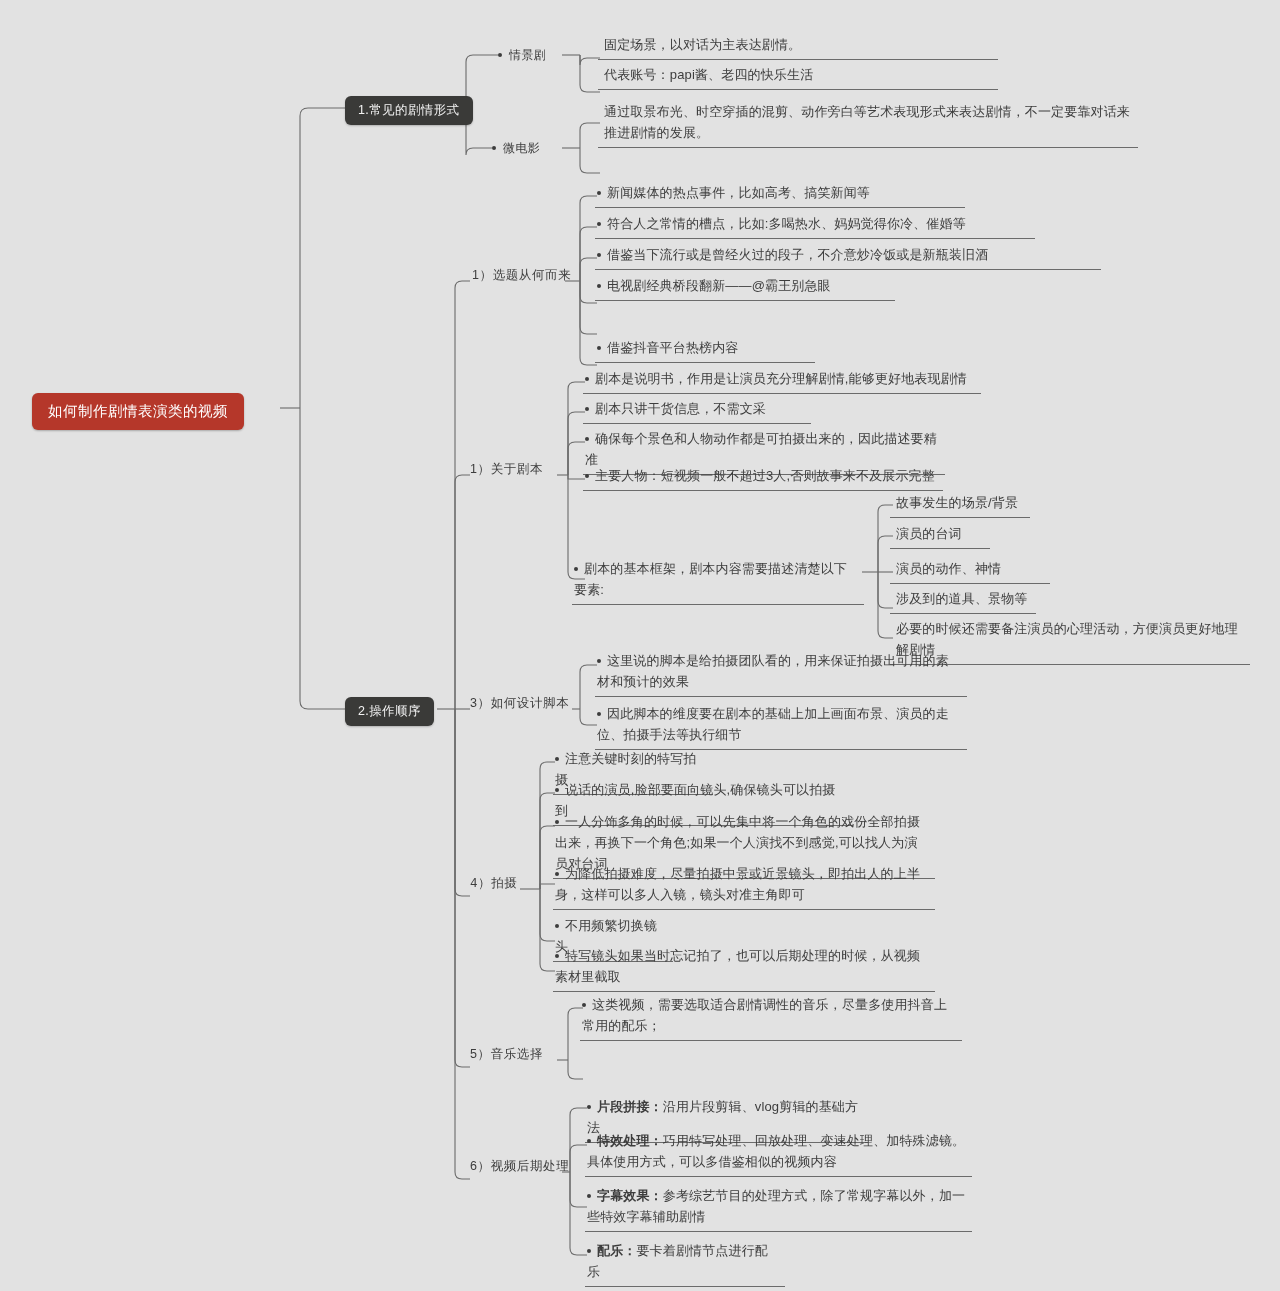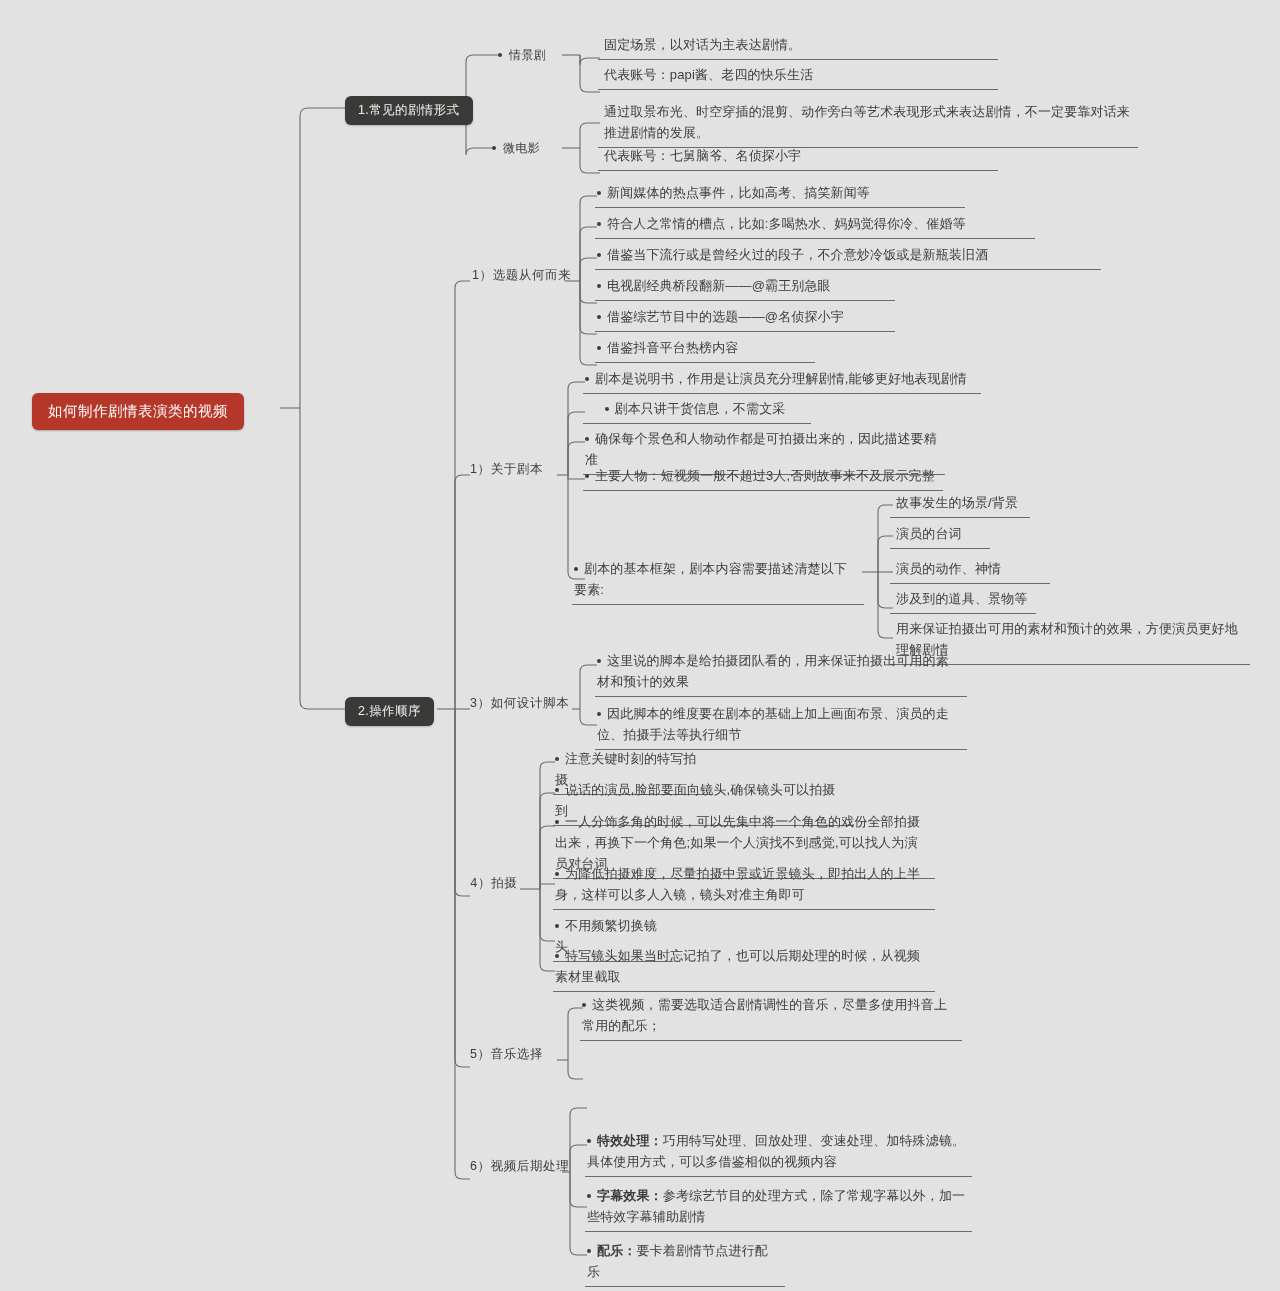--- a/index.html
+++ b/index.html
@@ -171,58 +171,57 @@
     <span class="dot"></span><span>情景剧</span>
   </div>
   <div class="node sublabel" style="left:492px;top:140px;">
     <span class="dot"></span><span>微电影</span>
   </div>
 
   <div class="node leaf nodot" style="left:598px;top:32px;width:400px;">固定场景，以对话为主表达剧情。</div>
   <div class="node leaf nodot" style="left:598px;top:62px;width:400px;">代表账号：papi酱、老四的快乐生活</div>
 
   <div class="node leaf nodot" style="left:598px;top:99px;width:540px;">通过取景布光、时空穿插的混剪、动作旁白等艺术表现形式来表达剧情，不一定要靠对话来推进剧情的发展。</div>
-  <div class="node leaf nodot" style="left:598px;top:143px;width:400px;">代表账号：七舅脑爷、名侦探小宇</div>
 
   <div class="node lvl1" style="left:345px;top:697px;">2.操作顺序</div>
 
   <div class="node lvl2" style="left:468px;top:265px;">1）选题从何而来</div>
   <div class="node leaf" style="left:595px;top:180px;width:370px;"><span class="dot"></span><span>新闻媒体的热点事件，比如高考、搞笑新闻等</span></div>
   <div class="node leaf" style="left:595px;top:211px;width:440px;"><span class="dot"></span><span>符合人之常情的槽点，比如:多喝热水、妈妈觉得你冷、催婚等</span></div>
   <div class="node leaf" style="left:595px;top:242px;width:506px;"><span class="dot"></span><span>借鉴当下流行或是曾经火过的段子，不介意炒冷饭或是新瓶装旧酒</span></div>
   <div class="node leaf" style="left:595px;top:273px;width:300px;"><span class="dot"></span><span>电视剧经典桥段翻新——@霸王别急眼</span></div>
-  <div class="node leaf" style="left:595px;top:304px;width:300px;"><span class="dot"></span><span>借鉴综艺节目中的选题——@名侦探小宇</span></div>
   <div class="node leaf" style="left:595px;top:335px;width:220px;"><span class="dot"></span><span>借鉴抖音平台热榜内容</span></div>
 
   <div class="node lvl2" style="left:466px;top:459px;">1）关于剧本</div>
   <div class="node leaf" style="left:583px;top:366px;width:398px;"><span class="dot"></span><span>剧本是说明书，作用是让演员充分理解剧情,能够更好地表现剧情</span></div>
-  <div class="node leaf" style="left:583px;top:396px;width:228px;text-align:center;"><span class="dot"></span><span>剧本只讲干货信息，不需文采</span></div>
+  <div class="node leaf" style="left:583px;top:396px;width:228px;"><span class="dot"></span><span>剧本只讲干货信息，不需文采</span></div>
   <div class="node leaf" style="left:583px;top:426px;width:362px;"><span class="dot"></span><span>确保每个景色和人物动作都是可拍摄出来的，因此描述要精准</span></div>
   <div class="node leaf" style="left:583px;top:463px;width:360px;"><span class="dot"></span><span>主要人物：短视频一般不超过3人,否则故事来不及展示完整</span></div>
   <div class="node leaf" style="left:572px;top:556px;width:292px;"><span class="dot"></span><span>剧本的基本框架，剧本内容需要描述清楚以下要素:</span></div>
 
   <div class="node leaf nodot" style="left:890px;top:490px;width:140px;">故事发生的场景/背景</div>
   <div class="node leaf nodot" style="left:890px;top:521px;width:100px;">演员的台词</div>
   <div class="node leaf nodot" style="left:890px;top:556px;width:160px;">演员的动作、神情</div>
   <div class="node leaf nodot" style="left:890px;top:586px;width:146px;">涉及到的道具、景物等</div>
-  <div class="node leaf nodot" style="left:890px;top:616px;width:360px;">用来保证拍摄出可用的素材和预计的效果，方便演员更好地理解剧情</div>
+  <div class="node leaf nodot" style="left:890px;top:616px;width:360px;">必要的时候还需要备注演员的心理活动，方便演员更好地理解剧情</div>
 
   <div class="node lvl2" style="left:466px;top:693px;">3）如何设计脚本</div>
   <div class="node leaf" style="left:595px;top:701px;width:372px;"><span class="dot"></span><span>因此脚本的维度要在剧本的基础上加上画面布景、演员的走位、拍摄手法等执行细节</span></div>
   <div class="node leaf" style="left:595px;top:648px;width:372px;"><span class="dot"></span><span>这里说的脚本是给拍摄团队看的，用来保证拍摄出可用的素材和预计的效果</span></div>
 
   <div class="node lvl2" style="left:466px;top:873px;font-family:Liberation Mono, monospace;">4）拍摄</div>
   <div class="node leaf" style="left:553px;top:746px;width:160px;"><span class="dot"></span><span>注意关键时刻的特写拍摄</span></div>
   <div class="node leaf" style="left:553px;top:777px;width:300px;"><span class="dot"></span><span>说话的演员,脸部要面向镜头,确保镜头可以拍摄到</span></div>
   <div class="node leaf" style="left:553px;top:809px;width:382px;"><span class="dot"></span><span>一人分饰多角的时候，可以先集中将一个角色的戏份全部拍摄出来，再换下一个角色;如果一个人演找不到感觉,可以找人为演员对台词</span></div>
   <div class="node leaf" style="left:553px;top:861px;width:382px;"><span class="dot"></span><span>为降低拍摄难度，尽量拍摄中景或近景镜头，即拍出人的上半身，这样可以多人入镜，镜头对准主角即可</span></div>
   <div class="node leaf" style="left:553px;top:913px;width:120px;"><span class="dot"></span><span>不用频繁切换镜头</span></div>
   <div class="node leaf" style="left:553px;top:943px;width:382px;"><span class="dot"></span><span>特写镜头如果当时忘记拍了，也可以后期处理的时候，从视频素材里截取</span></div>
 
   <div class="node lvl2" style="left:466px;top:1044px;">5）音乐选择</div>
   <div class="node leaf" style="left:580px;top:992px;width:382px;"><span class="dot"></span><span>这类视频，需要选取适合剧情调性的音乐，尽量多使用抖音上常用的配乐；</span></div>
 
   <div class="node lvl2" style="left:466px;top:1156px;">6）视频后期处理</div>
+  <div class="node leaf" style="left:585px;top:1094px;width:283px;"><span class="dot"></span><b>片段拼接：</b><span>沿用片段剪辑、vlog剪辑的基础方法</span></div>
   <div class="node leaf" style="left:585px;top:1128px;width:387px;font-family:Liberation Serif, serif;"><span class="dot"></span><b>特效处理：</b><span>巧用特写处理、回放处理、变速处理、加特殊滤镜。具体使用方式，可以多借鉴相似的视频内容</span></div>
   <div class="node leaf" style="left:585px;top:1183px;width:387px;"><span class="dot"></span><b>字幕效果：</b><span>参考综艺节目的处理方式，除了常规字幕以外，加一些特效字幕辅助剧情</span></div>
   <div class="node leaf" style="left:585px;top:1238px;width:200px;"><span class="dot"></span><b>配乐：</b><span>要卡着剧情节点进行配乐</span></div>
 
 </div>
 
 </body></html>

